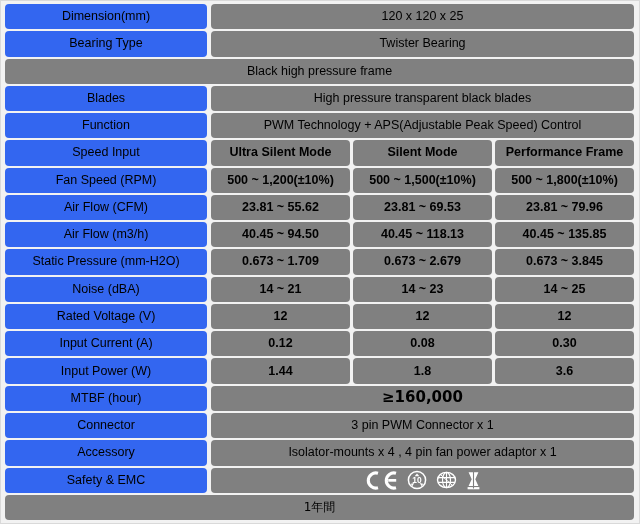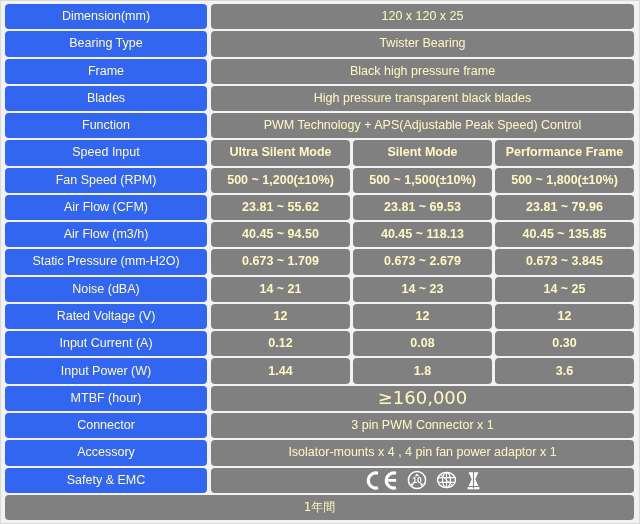--- a/index.html
+++ b/index.html
@@ -33,21 +33,21 @@
     min-height: 0;
   }
 
   .cell {
     box-sizing: border-box;
     display: flex;
     align-items: center;
     justify-content: center;
     text-align: center;
     border-radius: 4px;
-    color: #fef9c3;
+    color: #000000;
     line-height: 1.05;
     padding: 0 3px;
     overflow: hidden;
     white-space: nowrap;
   }
 
   .label-cell {
     width: 202px;
     flex: 0 0 202px;
     background: #3366f0;
@@ -77,21 +77,22 @@
     font-size: 12.5px;
   }
 
   .warranty-value {
     font-family: "DejaVu Sans", "Liberation Sans", sans-serif;
     font-size: 12px;
   }
 
   .mtbf-value {
     font-family: "DejaVu Sans", "Liberation Sans", sans-serif;
-    font-size: 18px;
+    font-size: 15px;
+    font-weight: bold;
   }
 
   .cert-cell {
     gap: 9px;
   }
 
   .cert-icon {
     display: inline-flex;
     align-items: center;
     justify-content: flex-start;
@@ -107,21 +108,20 @@
 
   <div class="spec-row">
     <div class="cell label-cell">Dimension(mm)</div>
     <div class="cell value-cell">120 x 120 x 25</div>
   </div>
   <div class="spec-row">
     <div class="cell label-cell">Bearing Type</div>
     <div class="cell value-cell">Twister Bearing</div>
   </div>
   <div class="spec-row">
-    <div class="cell label-cell">Frame</div>
     <div class="cell value-cell">Black high pressure frame</div>
   </div>
   <div class="spec-row">
     <div class="cell label-cell">Blades</div>
     <div class="cell value-cell">High pressure transparent black blades</div>
   </div>
   <div class="spec-row">
     <div class="cell label-cell">Function</div>
     <div class="cell value-cell">PWM Technology + APS(Adjustable Peak Speed) Control</div>
   </div>

